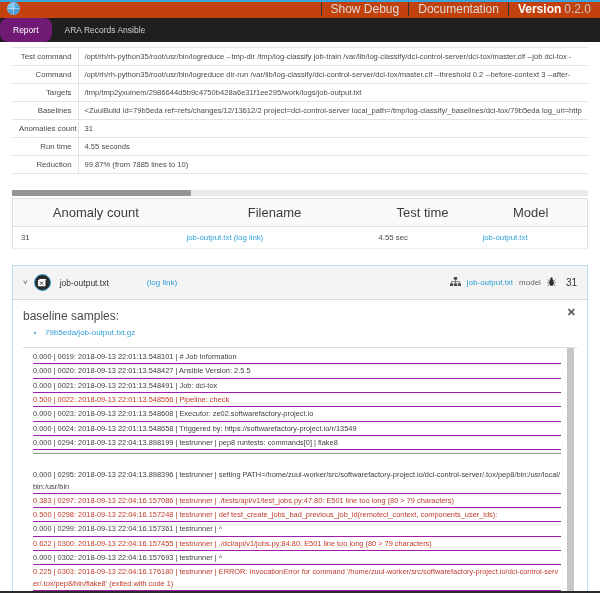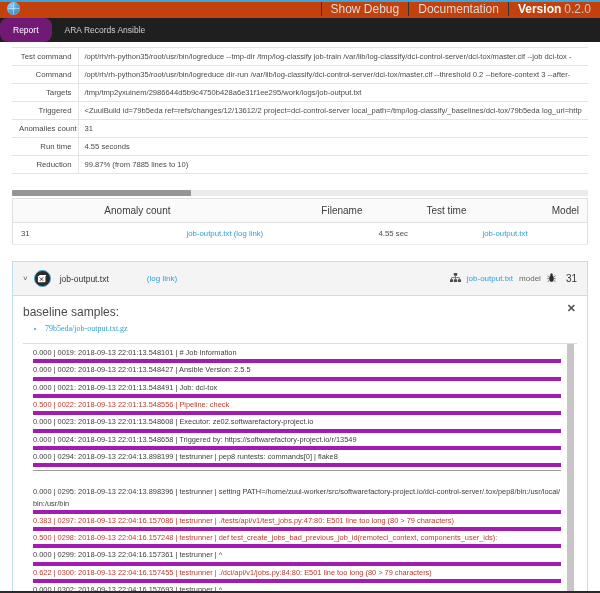--- a/index.html
+++ b/index.html
@@ -115,24 +115,24 @@
     border-radius: 1px;
   }
   table.anomaly {
     width: 100%;
     border-collapse: collapse;
     table-layout: fixed;
     margin-top: 2px;
     border: 1px solid #e0e0e0;
   }
   table.anomaly th {
-    text-align: right;
+    text-align: center;
     font-weight: normal;
     color: #3c3c3c;
-    font-size: 10px;
+    font-size: 13px;
     padding: 6px 8px;
     border-bottom: 1px solid #e0e0e0;
     background: #fafafa;
   }
   table.anomaly td {
     padding: 6px 8px;
     font-size: 7.8px;
     color: #4a4a4a;
     border-bottom: 1px solid #ededed;
   }
@@ -179,21 +179,21 @@
     margin-left: auto;
     display: flex; align-items: center;
     gap: 6px;
     white-space: nowrap;
   }
   .model-label { font-size: 8px; color: #666666; }
   .bug-count { font-size: 10px; color: #333333; margin-left: 4px; }
 
   .panel-body { background: #ffffff; padding: 9px 10px 0 10px; position: relative; }
   .baseline-title { font-size: 12px; color: #4a4a4a; }
-  .baseline-list { margin: 4px 0 0 0; padding-left: 22px; font-family: Liberation Serif, serif; }
+  .baseline-list { margin: 4px 0 0 0; padding-left: 22px; }
   .baseline-list li { font-size: 8px; color: #2f9fd8; line-height: 1.4; }
   .close-x {
     position: absolute;
     right: 11px; top: 7px;
     font-size: 11px; font-weight: bold;
     color: #555555;
     cursor: pointer;
     line-height: 1;
   }
 
@@ -209,21 +209,21 @@
     padding: 2px 16px 0 10px;
   }
   .log-line {
     font-family: "Liberation Sans", sans-serif;
     font-size: 7.4px;
     line-height: 11.3px;
     color: #3d3d3d;
     white-space: normal;
     word-break: break-all;
     padding: 1px 0;
-    border-bottom: 4px solid #a21caf;
+    border-bottom: 1px solid #a21caf;
   }
   .log-line.anom { color: #c0392b; }
   .log-line.gap { border-top: 1px solid #9a9a9a; margin-top: 3px; padding-top: 15px; }
   .log-vscroll {
     position: absolute;
     right: 3px; top: 0;
     width: 7px; height: 274px;
     background: transparent;
   }
   .log-vthumb {
@@ -267,21 +267,21 @@
     </tr>
     <tr>
       <th>Command</th>
       <td>/opt/rh/rh-python35/root/usr/bin/logreduce dir-run /var/lib/log-classify/dci-control-server/dci-tox/master.clf --threshold 0.2 --before-context 3 --after-</td>
     </tr>
     <tr>
       <th>Targets</th>
       <td>/tmp/tmp2yxuinem/2986644d5b9c4750b428a6e31f1ee295/work/logs/job-output.txt</td>
     </tr>
     <tr>
-      <th>Triggered</th>
+      <th>Baselines</th>
       <td>&lt;ZuulBuild id=79b5eda ref=refs/changes/12/13612/2 project=dci-control-server local_path=/tmp/log-classify/_baselines/dci-tox/79b5eda log_url=http</td>
     </tr>
     <tr>
       <th>Anomalies count</th>
       <td>31</td>
     </tr>
     <tr>
       <th>Run time</th>
       <td>4.55 seconds</td>
     </tr>

